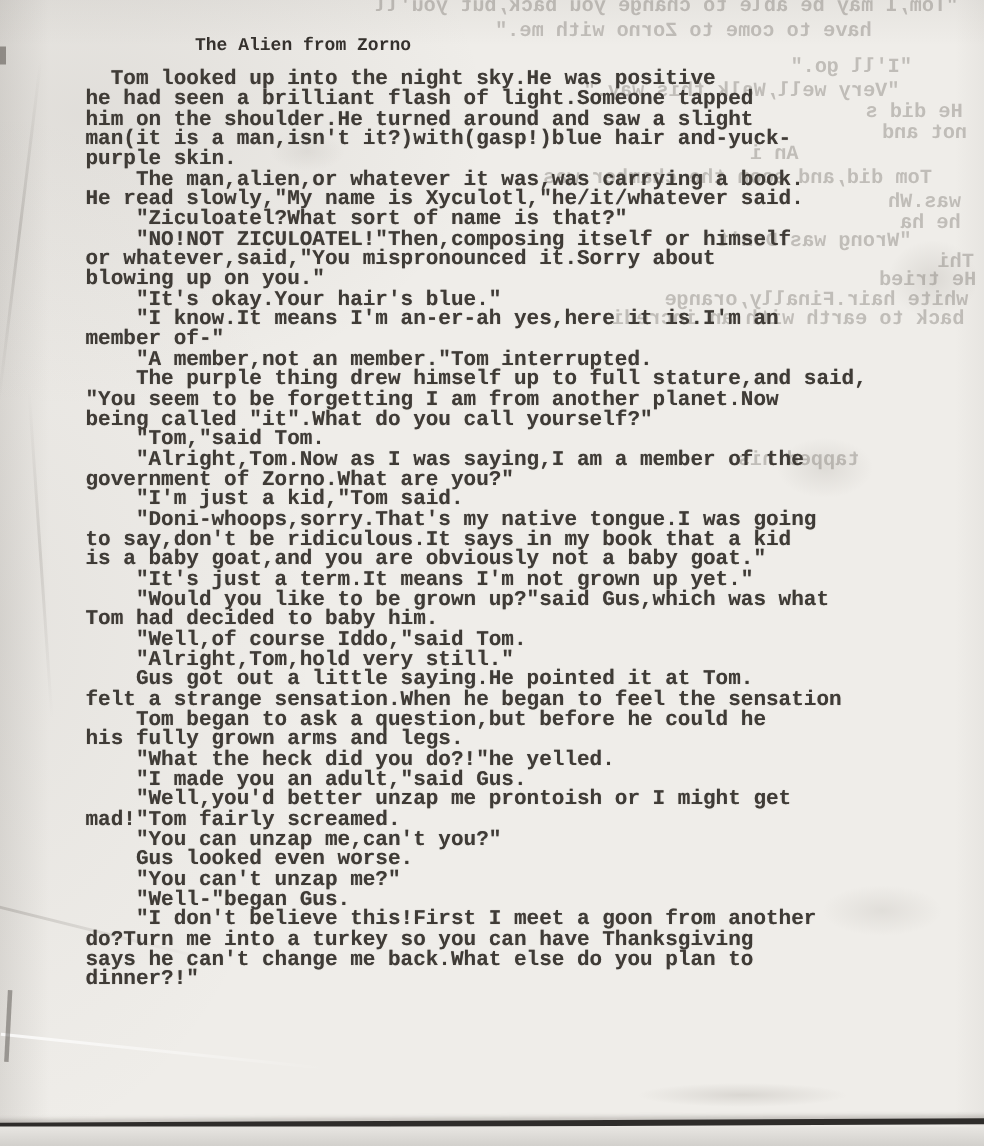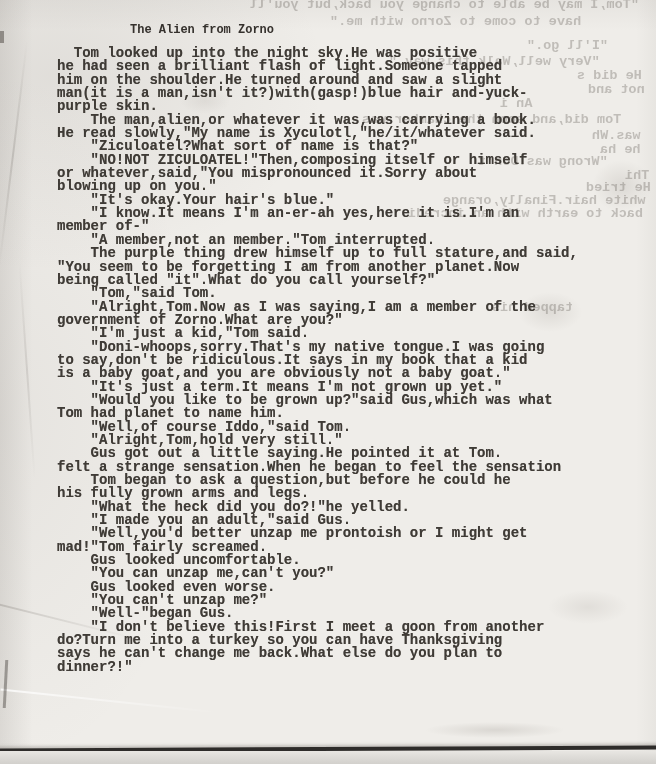--- a/index.html
+++ b/index.html
@@ -128,32 +128,31 @@
       <div class="line">being called "it".What do you call yourself?"</div>
       <div class="line">    "Tom,"said Tom.</div>
       <div class="line">    "Alright,Tom.Now as I was saying,I am a member of the</div>
       <div class="line">government of Zorno.What are you?"</div>
       <div class="line">    "I'm just a kid,"Tom said.</div>
       <div class="line">    "Doni-whoops,sorry.That's my native tongue.I was going</div>
       <div class="line">to say,don't be ridiculous.It says in my book that a kid</div>
       <div class="line">is a baby goat,and you are obviously not a baby goat."</div>
       <div class="line">    "It's just a term.It means I'm not grown up yet."</div>
       <div class="line">    "Would you like to be grown up?"said Gus,which was what</div>
-      <div class="line">Tom had planet to name him.</div>
+      <div class="line">Tom had decided to baby him.</div>
       <div class="line">    "Well,of course Iddo,"said Tom.</div>
       <div class="line">    "Alright,Tom,hold very still."</div>
       <div class="line">    Gus got out a little saying.He pointed it at Tom.</div>
       <div class="line">felt a strange sensation.When he began to feel the sensation</div>
       <div class="line">    Tom began to ask a question,but before he could he</div>
       <div class="line">his fully grown arms and legs.</div>
       <div class="line">    "What the heck did you do?!"he yelled.</div>
       <div class="line">    "I made you an adult,"said Gus.</div>
       <div class="line">    "Well,you'd better unzap me prontoish or I might get</div>
       <div class="line">mad!"Tom fairly screamed.</div>
-      <div class="line">    Gus looked uncomfortable.</div>
       <div class="line">    "You can unzap me,can't you?"</div>
       <div class="line">    Gus looked even worse.</div>
       <div class="line">    "You can't unzap me?"</div>
       <div class="line">    "Well-"began Gus.</div>
       <div class="line">    "I don't believe this!First I meet a goon from another</div>
       <div class="line">do?Turn me into a turkey so you can have Thanksgiving</div>
       <div class="line">says he can't change me back.What else do you plan to</div>
       <div class="line">dinner?!"</div>
     </div>
 

